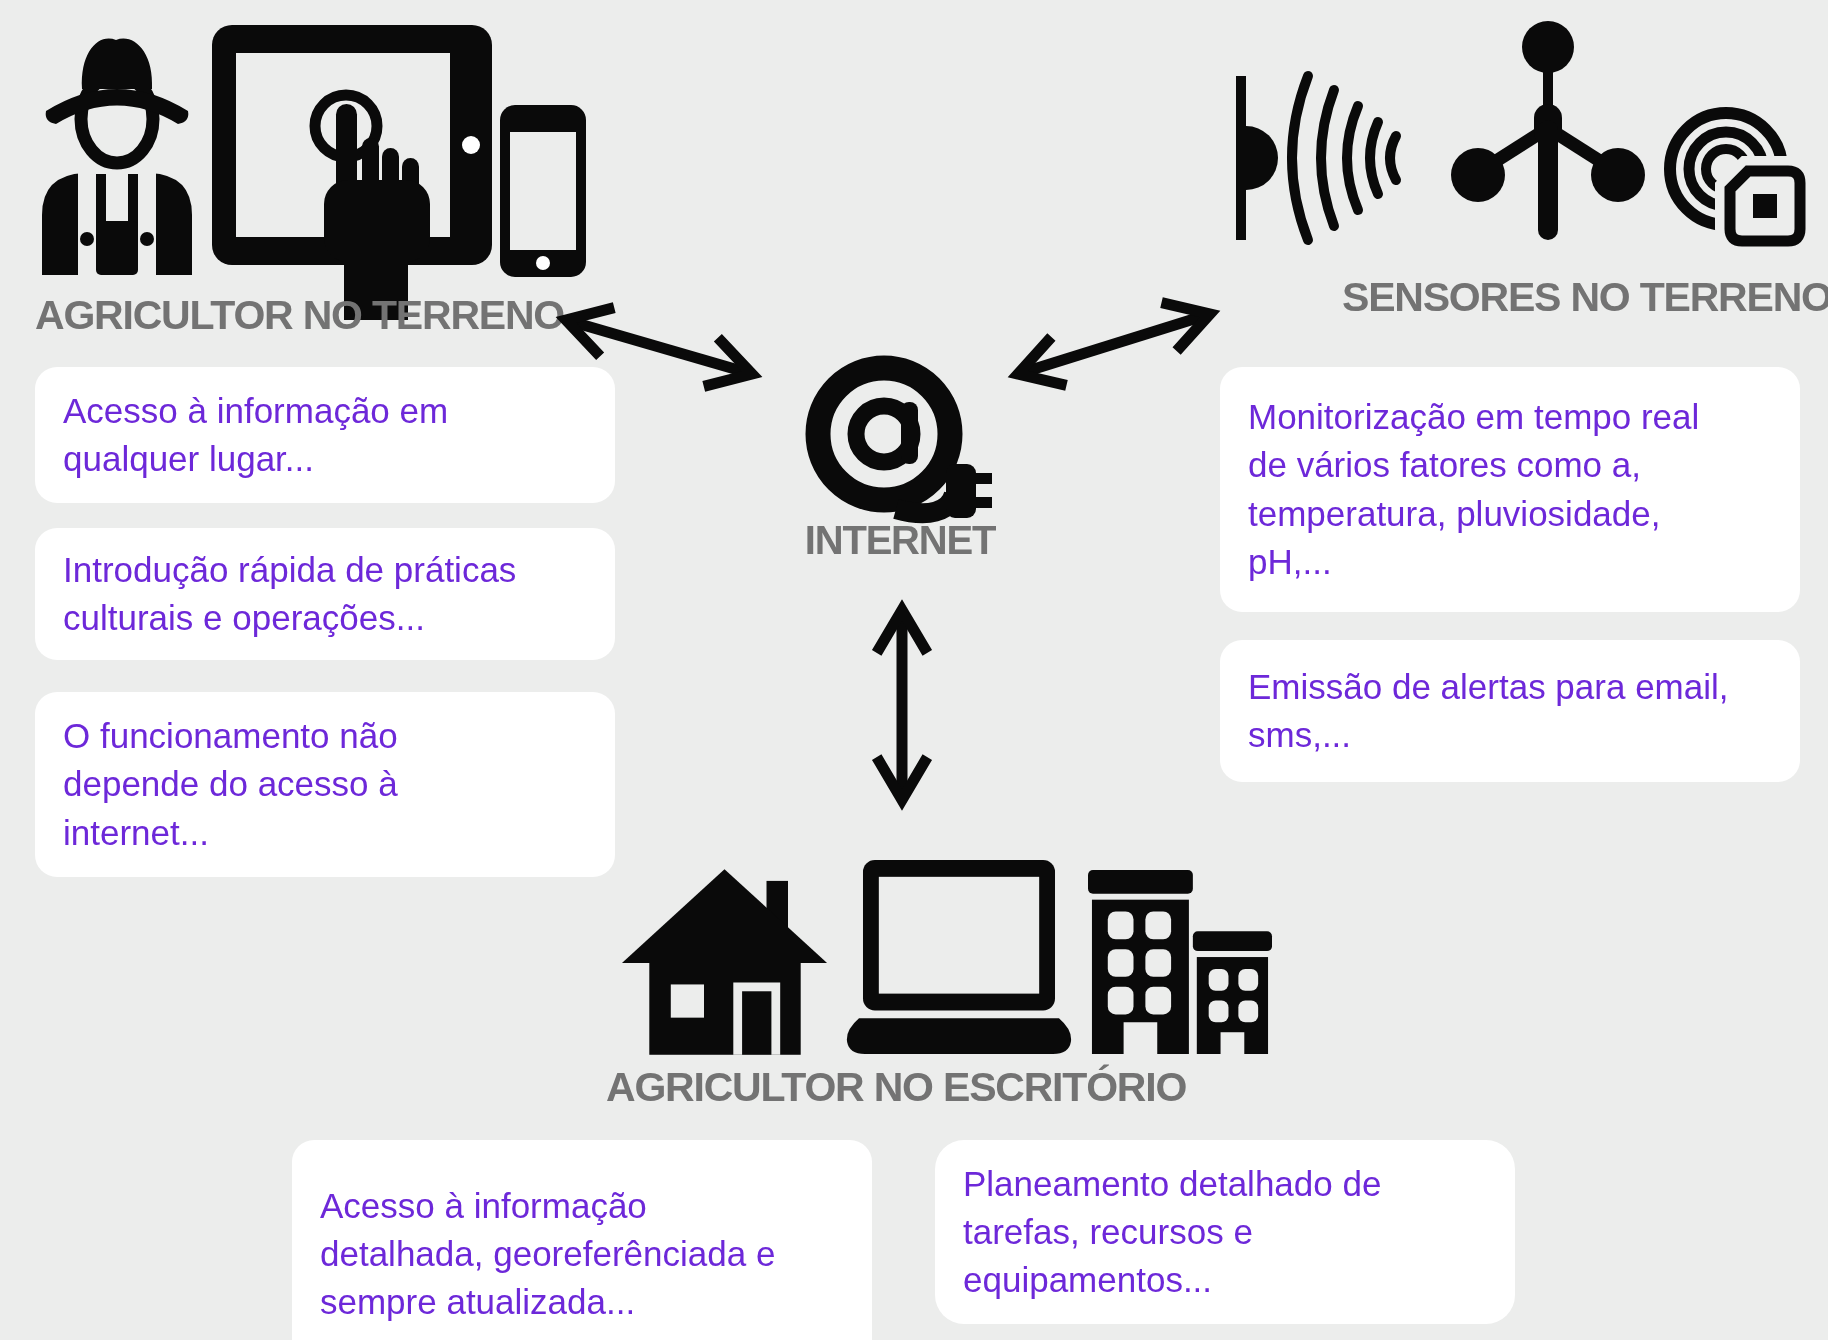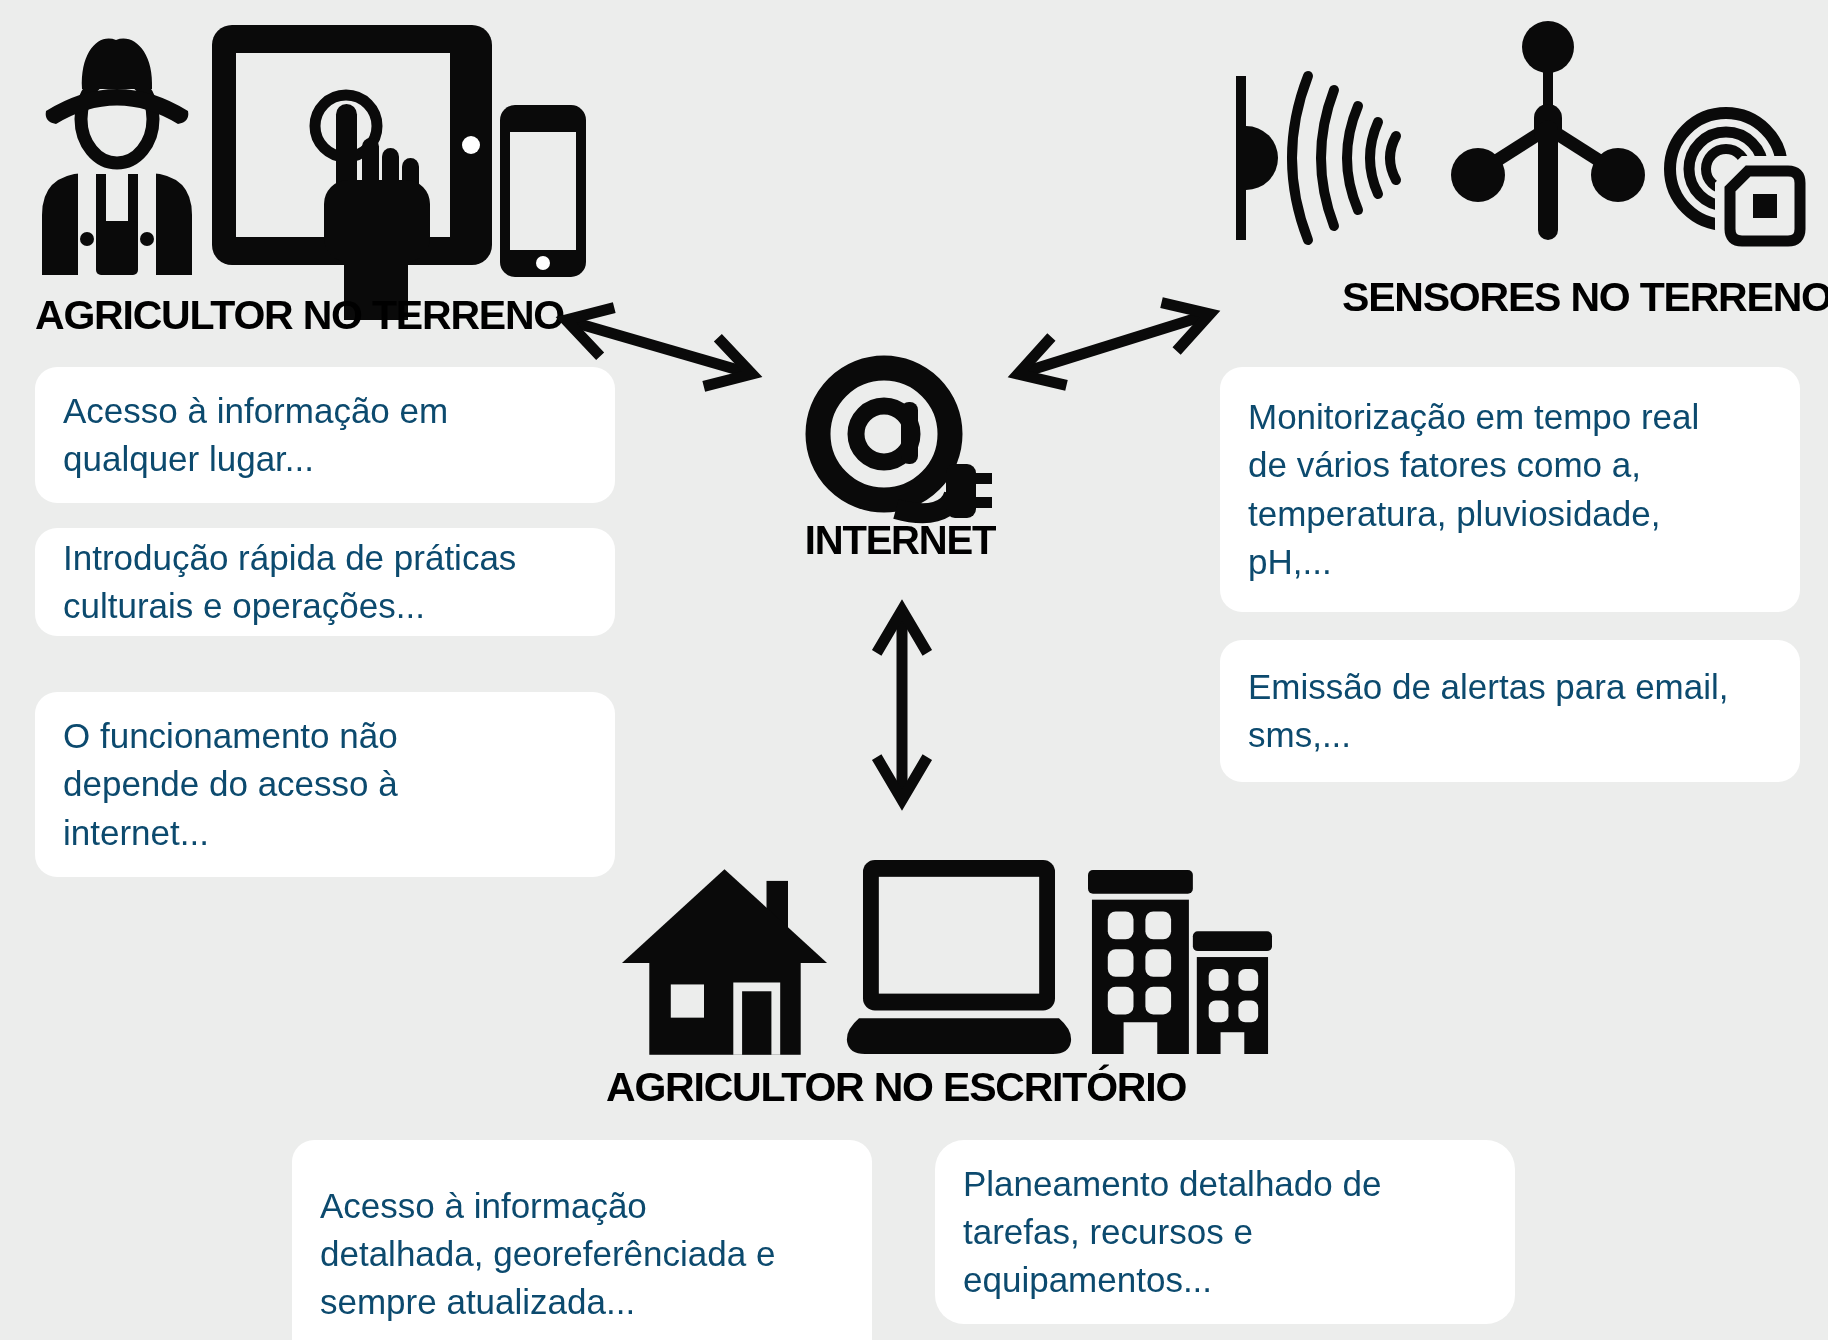--- a/index.html
+++ b/index.html
@@ -4,28 +4,28 @@
 <style>
   html,body{margin:0;padding:0;}
   body{
     width:1828px;height:1340px;position:relative;overflow:hidden;
     background:#ecedec;
     font-family:"Liberation Sans","DejaVu Sans",sans-serif;
   }
   .icon{position:absolute;}
   .icon svg{display:block;width:100%;height:100%;}
   .node-label{
-    position:absolute;font-weight:bold;font-size:41px;color:#000000;
+    position:absolute;font-weight:bold;font-size:41px;color:#737373;
     letter-spacing:-1.2px;white-space:nowrap;
   }
   .card{
     position:absolute;background:#ffffff;border-radius:22px;
     box-sizing:border-box;padding:18px 28px;
     display:flex;align-items:center;
-    font-size:35px;line-height:1.38;color:#0c4a6e;
+    font-size:35px;line-height:1.38;color:#6d28d9;
     white-space:pre-line;
   }
   .arrow-layer{position:absolute;left:0;top:0;width:1828px;height:1340px;}
 </style>
 </head>
 <body>
 
 <div class="icon" style="left:32px;top:25px;width:170px;height:250px;">
   <svg viewBox="0 0 170 250">
     <g fill="#0a0a0a">
@@ -82,21 +82,21 @@
     <circle cx="43" cy="158" r="7" fill="#ffffff"></circle>
   </svg>
 </div>
 
 <div class="node-label" style="left:35px;top:292px;">AGRICULTOR NO TERRENO</div>
 
 <div class="card" style="left:35px;top:367px;width:580px;height:136px;">
   <span>Acesso à informação em
 qualquer lugar...</span>
 </div>
-<div class="card" style="left:35px;top:528px;width:580px;height:108px;">
+<div class="card" style="left:35px;top:528px;width:580px;height:132px;">
   <span>Introdução rápida de práticas
 culturais e operações...</span>
 </div>
 <div class="card" style="left:35px;top:692px;width:580px;height:185px;">
   <span>O funcionamento não
 depende do acesso à
 internet...</span>
 </div>
 
 <div class="icon" style="left:1228px;top:68px;width:185px;height:180px;">

